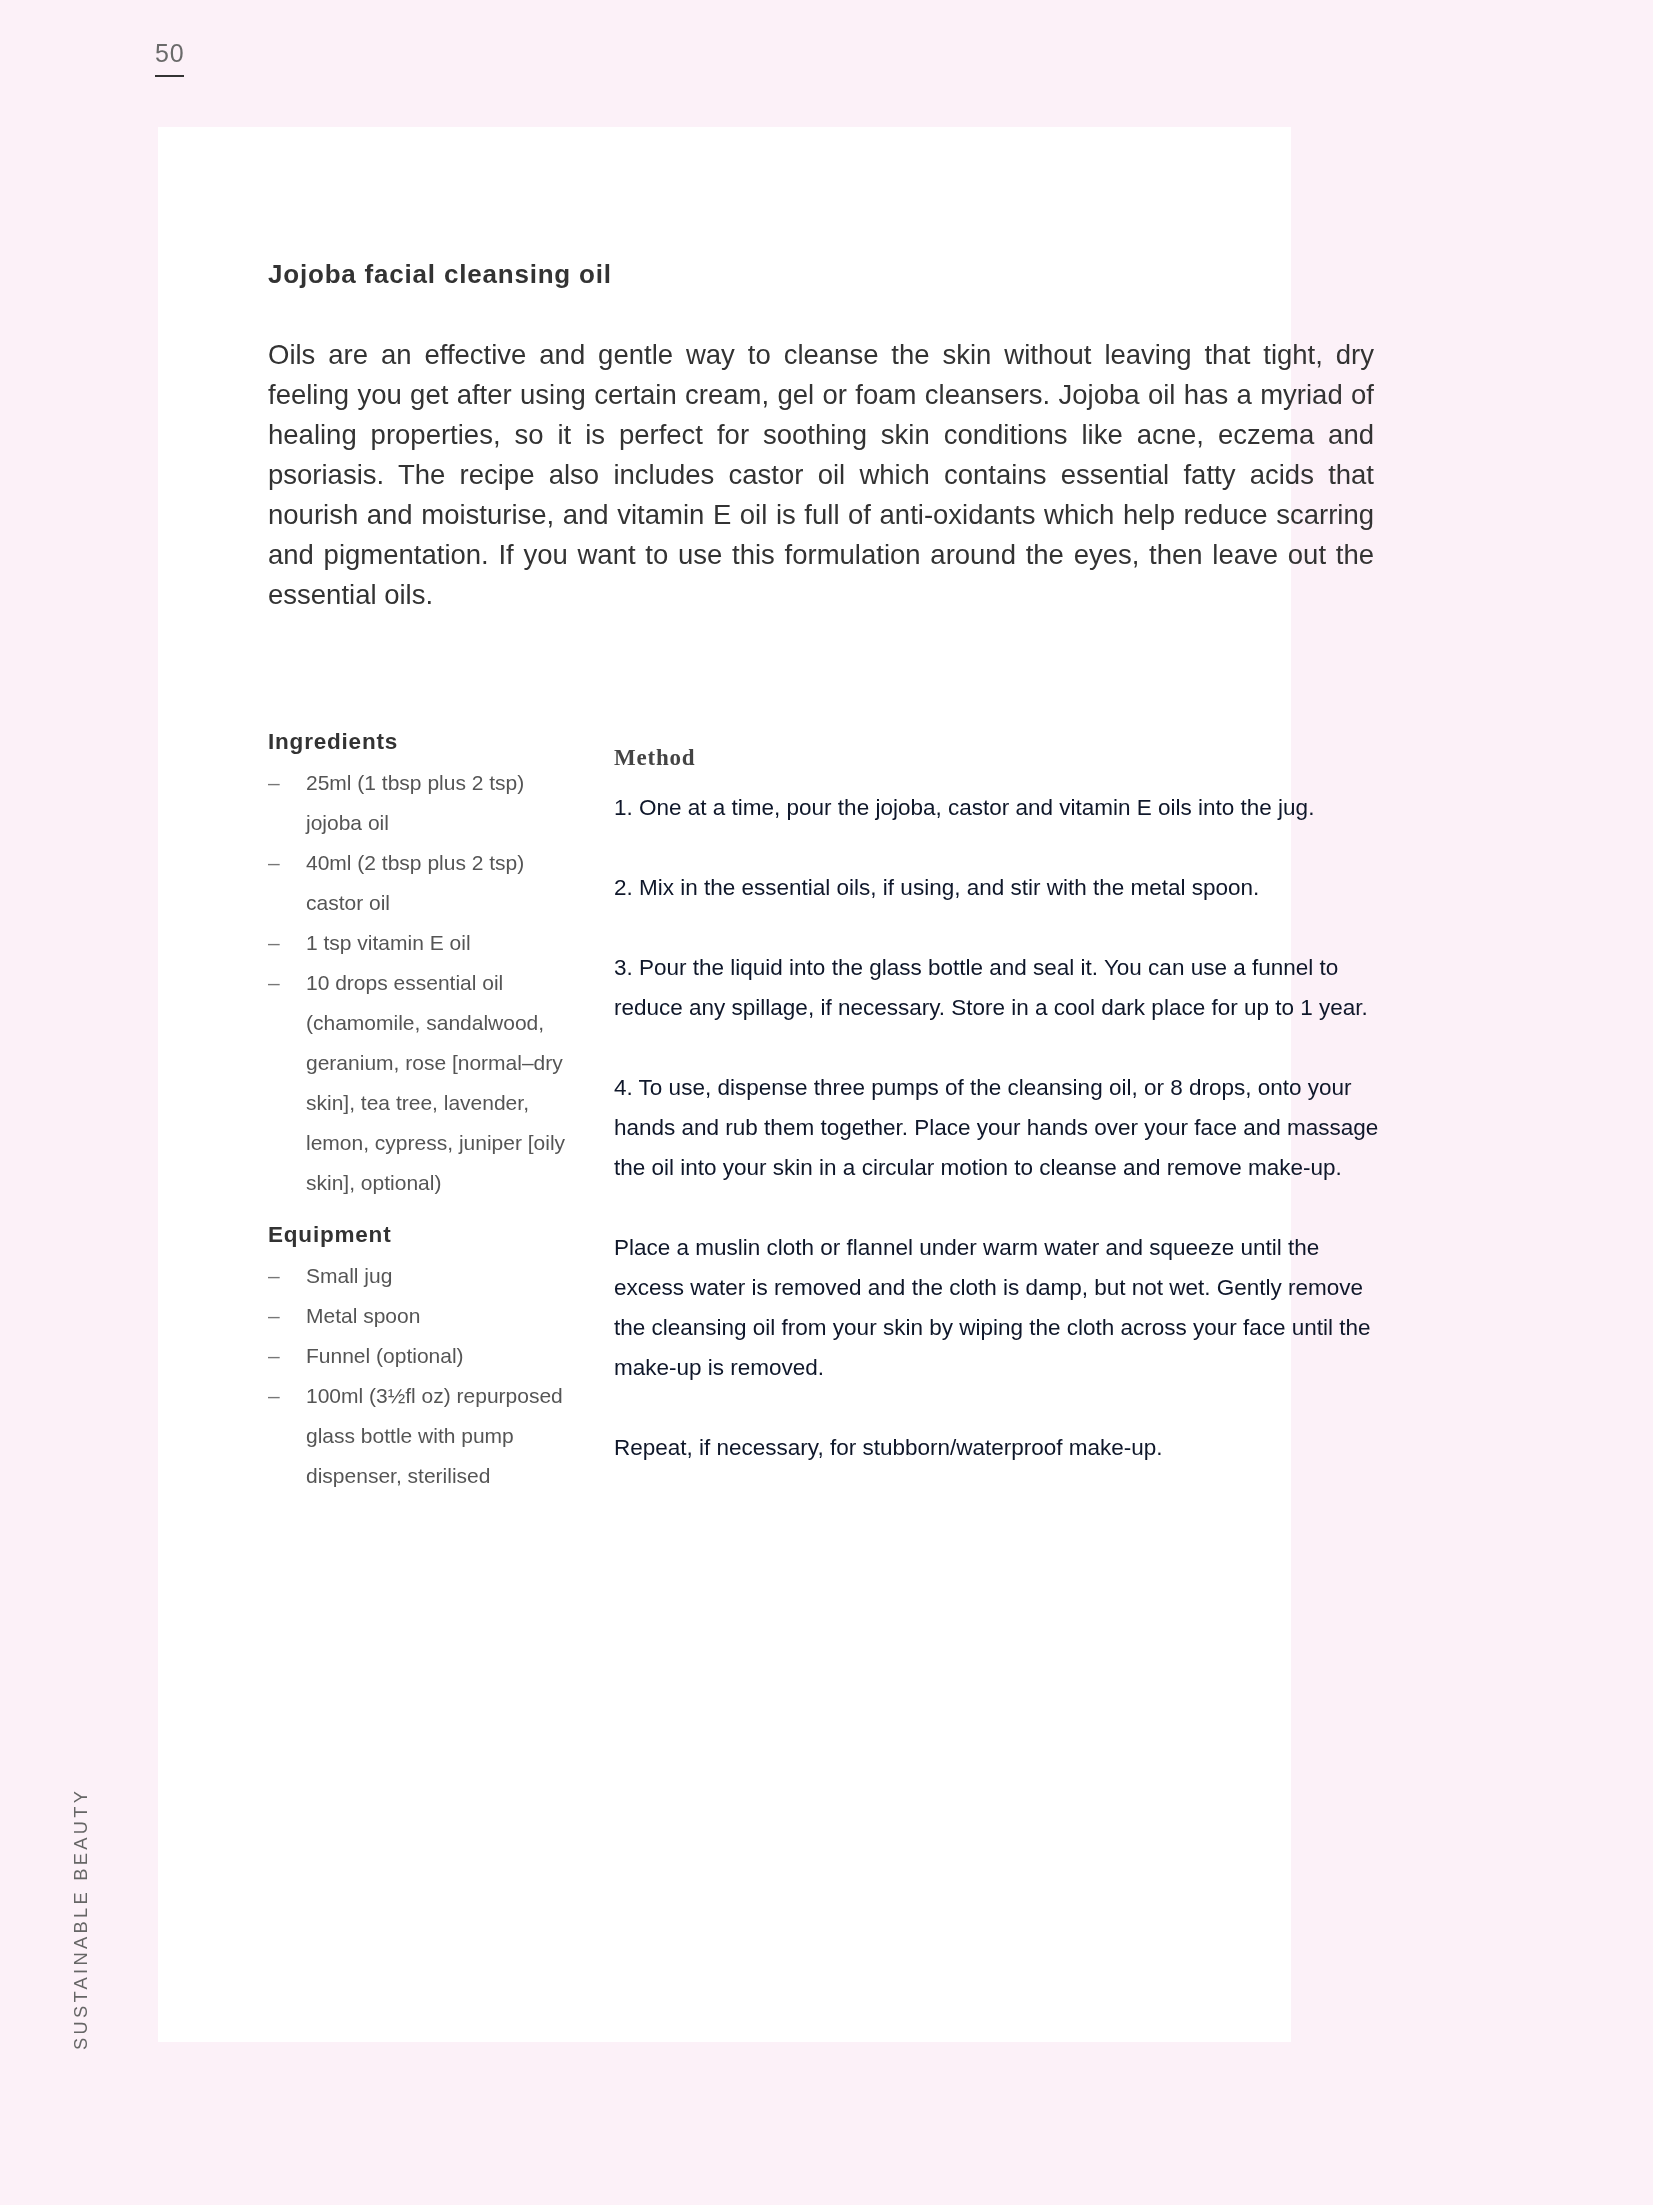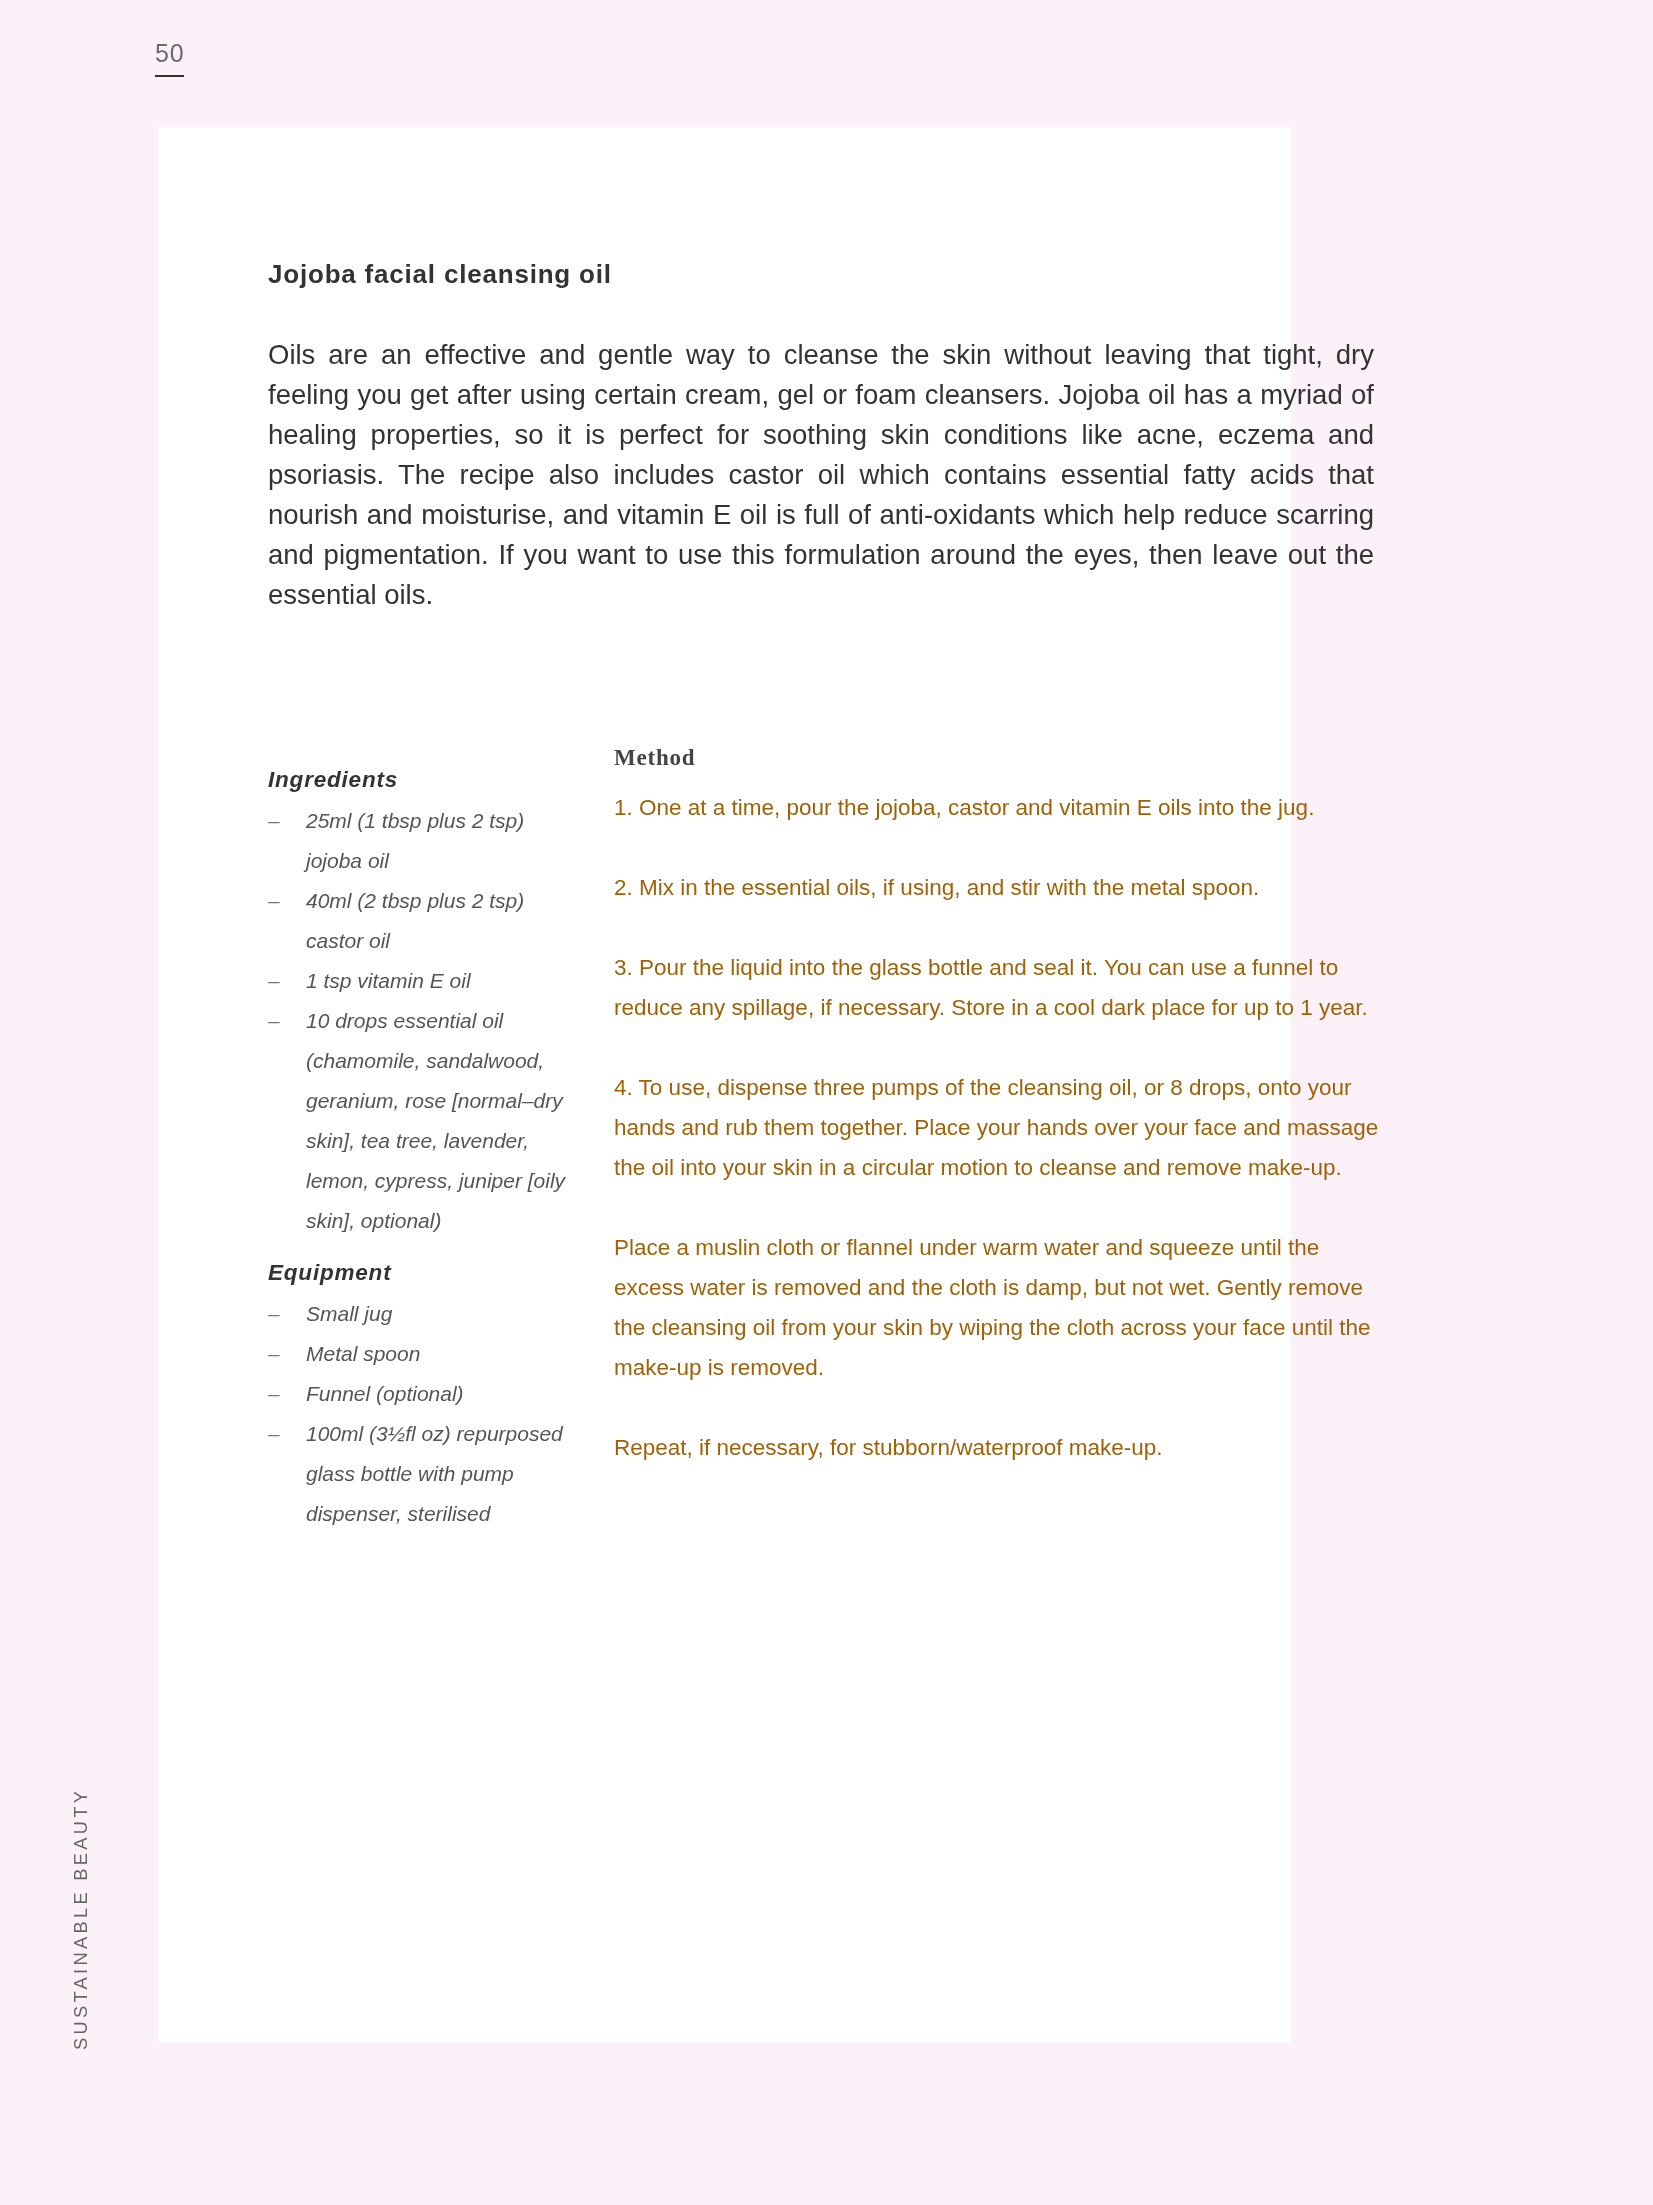--- a/index.html
+++ b/index.html
@@ -29,21 +29,21 @@
     letter-spacing: 0.8px;
   }
   .intro {
     position: absolute; left: 110px; top: 208px;
     width: 1106px;
     font-size: 27.5px; line-height: 40px; color: #333;
     text-align: justify; text-align-last: left;
     font-weight: 400;
   }
   .left-col {
-    position: absolute; left: 110px; top: 636px; width: 316px; font-style: italic;
+    position: absolute; left: 110px; top: 598px; width: 316px;
   }
   .section-heading {
     font-size: 22.5px; font-weight: bold; color: #333;
     letter-spacing: 0.8px; margin-bottom: 5px; line-height: 33px;
   }
   .ing-list { list-style: none; margin: 0; padding: 0; }
   .ing-item {
     position: relative; padding-left: 38px;
     font-size: 21px; line-height: 40px; color: #555;
   }
@@ -53,21 +53,21 @@
   .equip-block { margin-top: 15px; }
   .right-col {
     position: absolute; left: 456px; top: 614px; width: 766px;
   }
   .method-heading {
     font-family: "Liberation Serif", serif;
     font-size: 23px; font-weight: bold; color: #444;
     letter-spacing: 0.8px; line-height: 33px; margin-bottom: 14px;
   }
   .step {
-    font-size: 22.5px; line-height: 40px; color: #a16207;
+    font-size: 22.5px; line-height: 40px; color: #0f172a;
     margin: 0 0 40px 0;
   }
   .vertical-label {
     position: absolute; left: 70px; top: 2050px;
     transform-origin: left top;
     transform: rotate(-90deg);
     font-size: 18.3px; letter-spacing: 3.3px; color: #666;
     white-space: nowrap;
   }
 </style>

